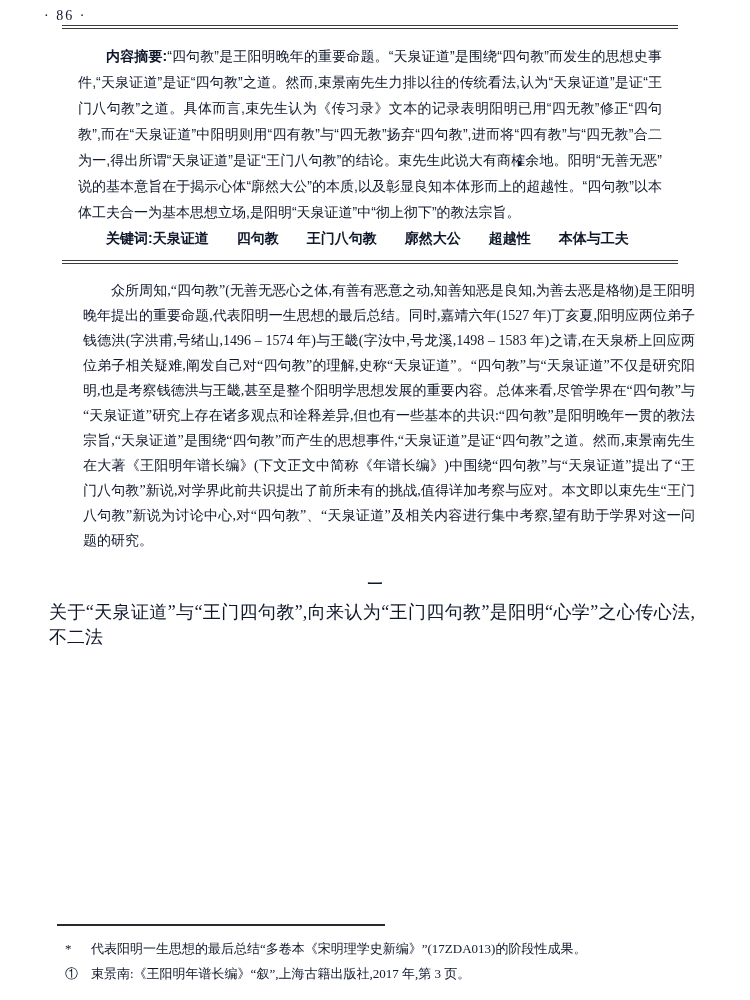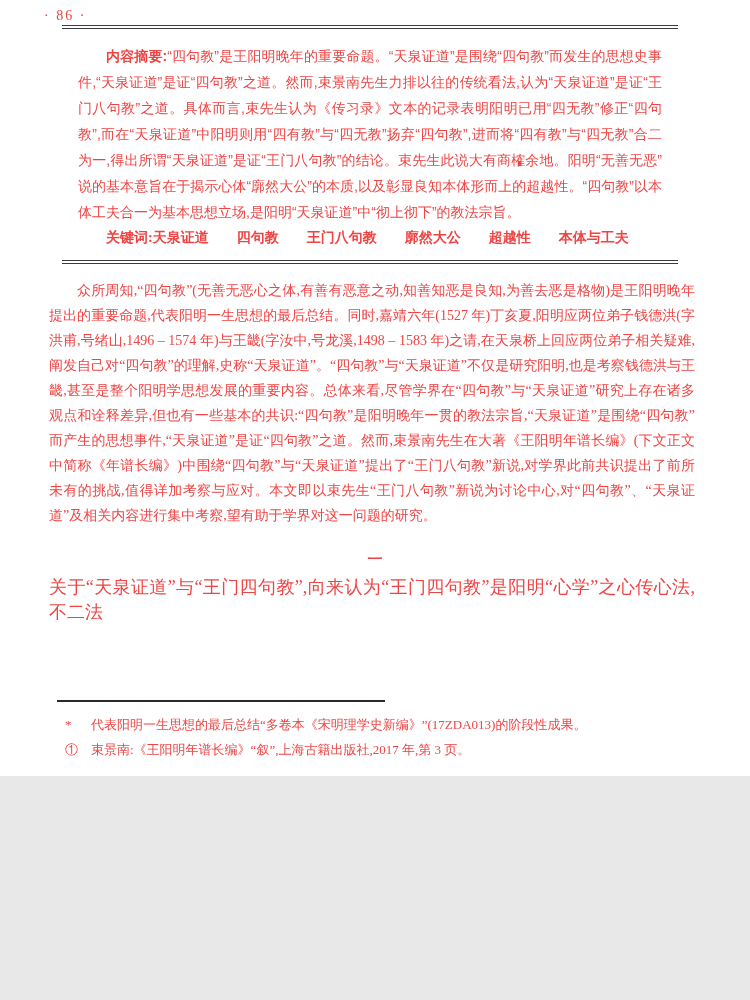--- a/index.html
+++ b/index.html
@@ -1,22 +1,22 @@
 <!DOCTYPE html>
 <html lang="zh"><head>
 <meta charset="utf-8">
 <style>
   html, body { margin: 0; padding: 0; background: #e8e8e8; }
   .page {
     position: relative;
     width: 750px;
-    height: 776px;
+    height: 1000px;
     margin: 0 auto;
     background: #ffffff;
-    color: #ef4444;
+    color: #0f172a;
     overflow: hidden;
     font-family: "Liberation Serif", "DejaVu Serif", serif;
   }
   .page-number {
     position: absolute;
     top: 8px;
     left: 44px;
     font-size: 14px;
     letter-spacing: 2px;
     font-family: "Liberation Serif", "DejaVu Serif", serif;
@@ -60,24 +60,24 @@
     text-indent: 2em;
     font-family: "Liberation Sans", "DejaVu Sans", sans-serif;
   }
   .abstract-label, .keywords-label { font-weight: bold; }
   .keywords-line {
     margin: 0;
     font-size: 14px;
     line-height: 26px;
     text-indent: 2em;
     font-weight: bold;
-    font-family: Liberation Serif, serif;
+    font-family: Liberation Sans, sans-serif;
   }
   .body-para {
-    margin: 14px 55px 0 49px;
+    margin: 14px 55px 0 83px;
     font-size: 14px;
     line-height: 25px;
     text-align: justify;
     text-indent: 2em;
   }
   .section-heading {
     margin: 22px 0 6px 0;
     text-align: center;
     font-size: 15px;
     font-weight: bold;

